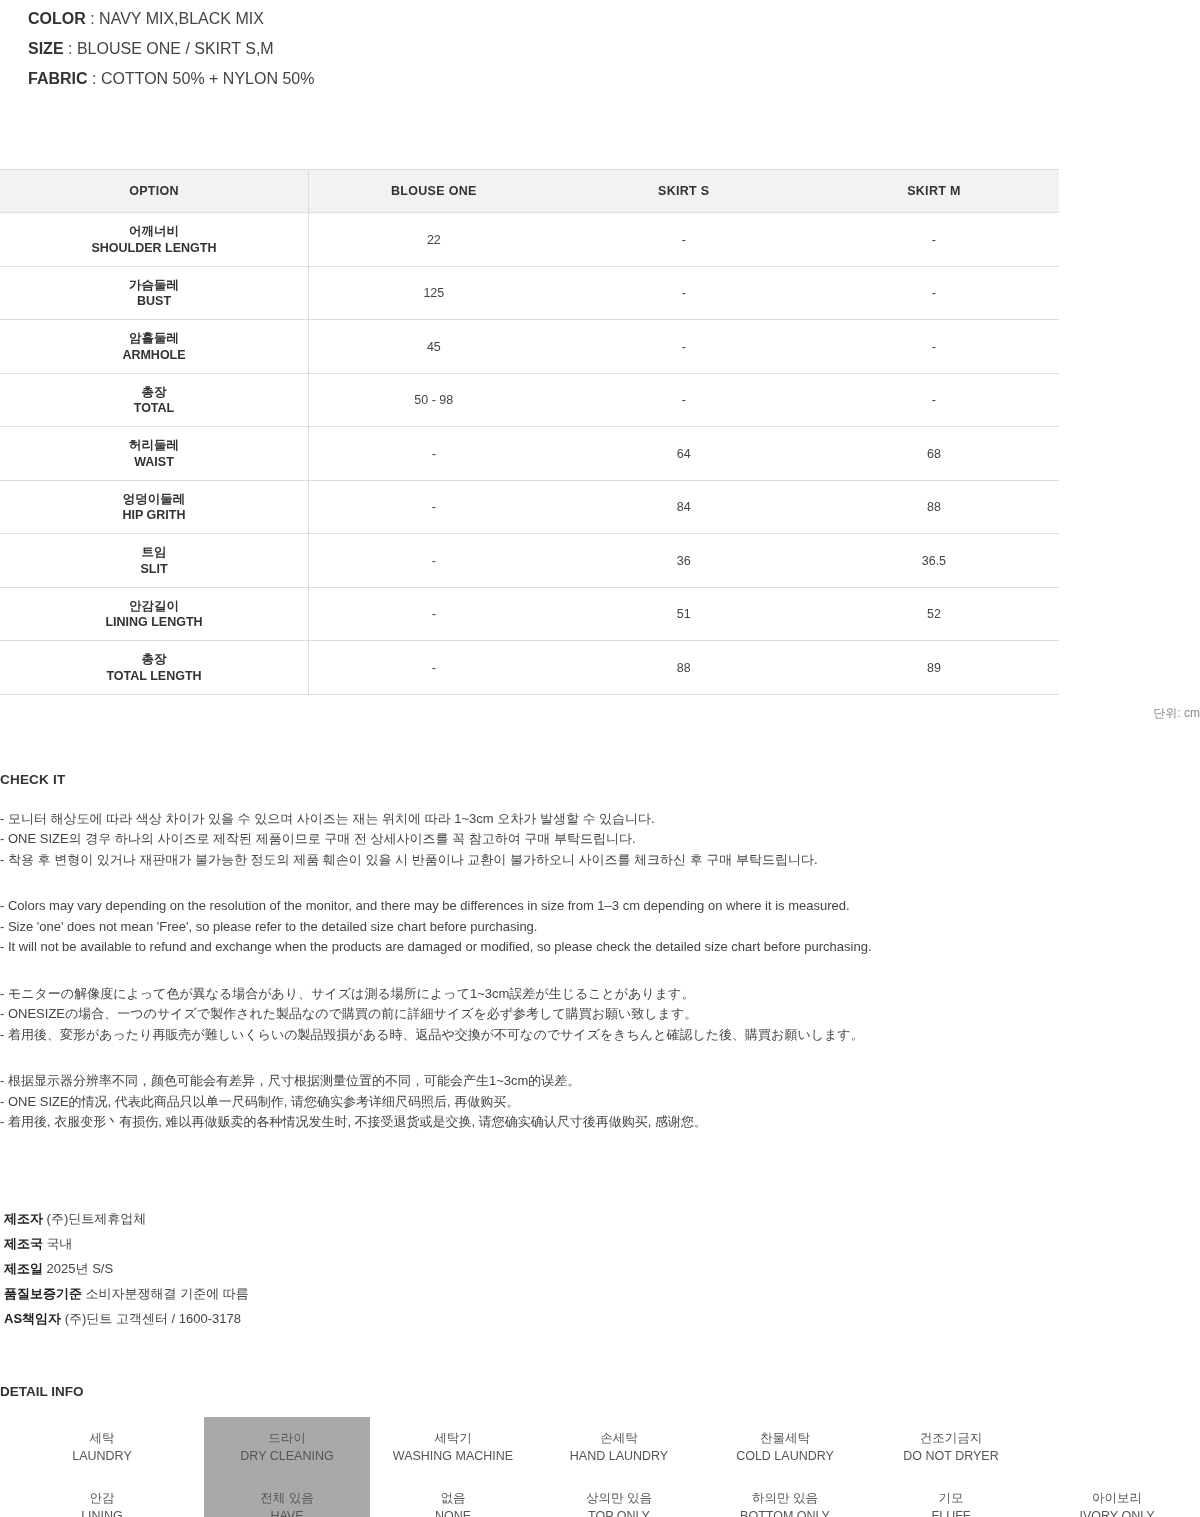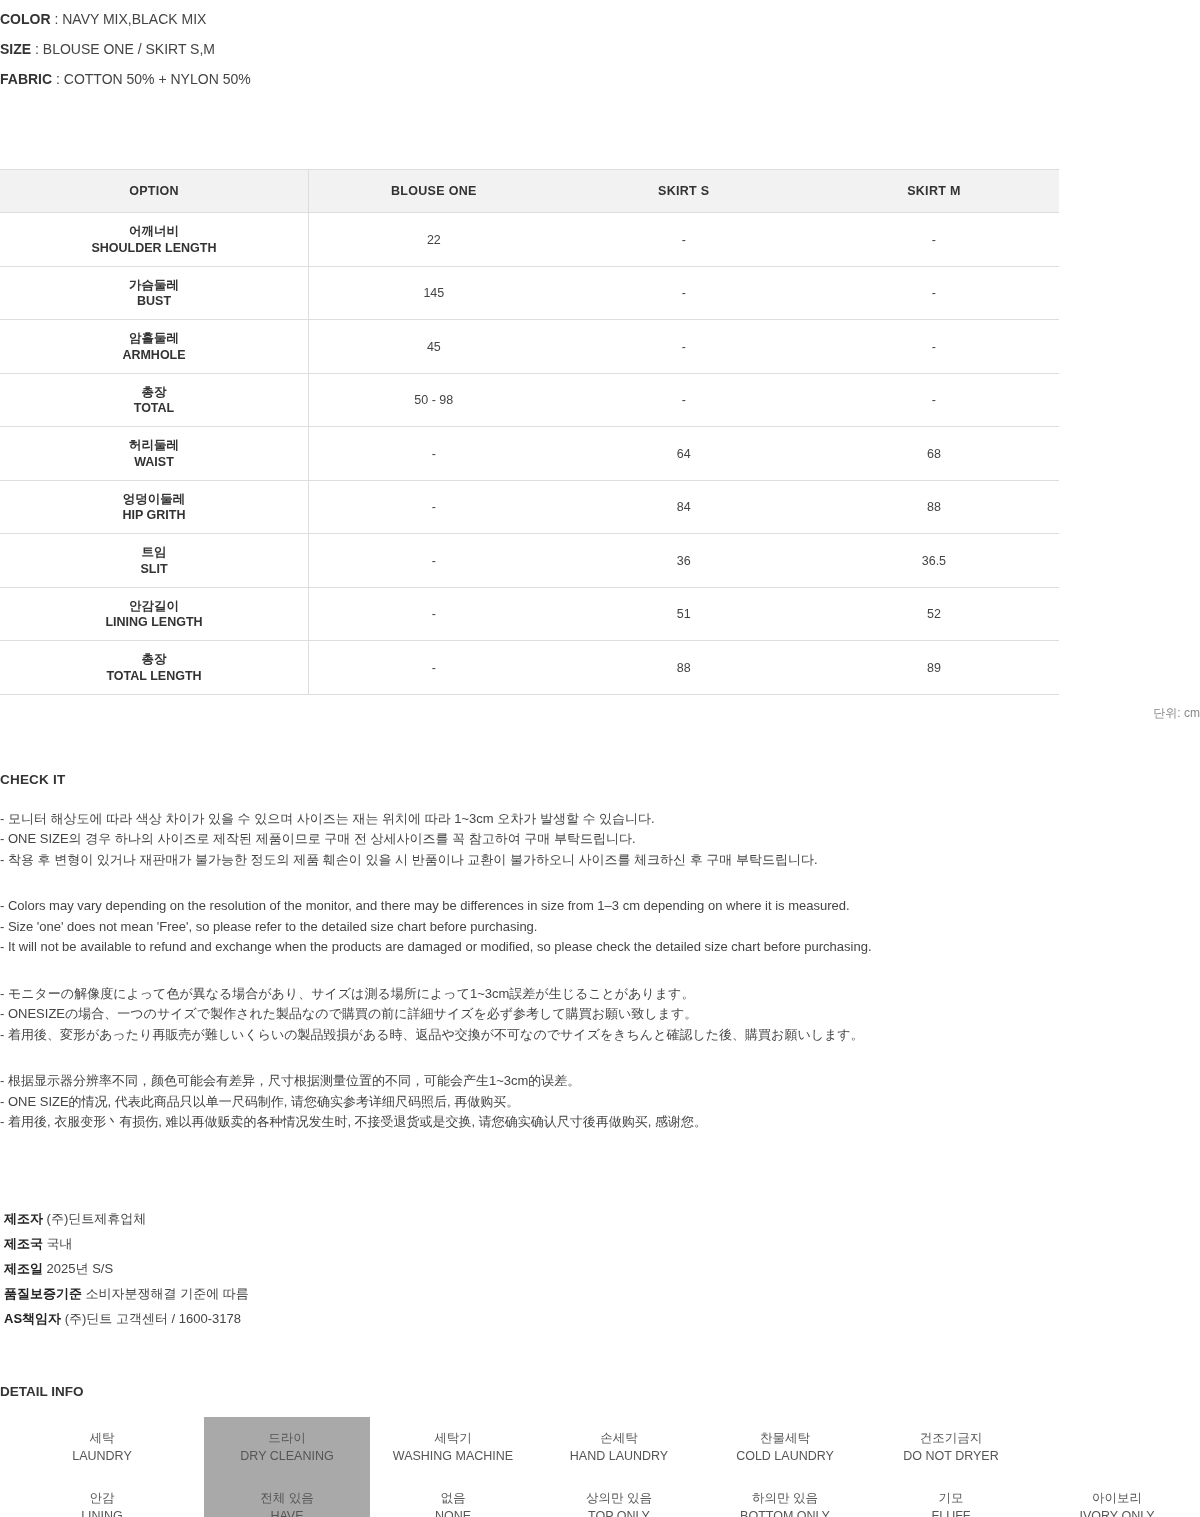--- a/index.html
+++ b/index.html
@@ -8,21 +8,21 @@
     background:#ffffff;
     font-family:"Liberation Sans", sans-serif;
     color:#333333;
     font-size:13px;
     -webkit-font-smoothing:antialiased;
   }
   .page{width:1200px;position:relative;}
 
   
   .spec-block{padding-top:4px;}
-  .spec-line{font-size:14px;color:#444;line-height:30px;}
+  .spec-line{font-size:16px;color:#444;line-height:30px;padding-left:28px;}
   .spec-line b{font-weight:bold;color:#333;}
 
   
   .size-table{
     width:1059px;
     border-collapse:collapse;
     margin-top:75px;
     table-layout:fixed;
   }
   .size-table th, .size-table td{
@@ -146,21 +146,21 @@
         </td>
         <td>22</td>
         <td>-</td>
         <td>-</td>
       </tr>
       <tr>
         <td class="opt-col">
           <span class="opt-kr">가슴둘레</span>
           <span class="opt-en">BUST</span>
         </td>
-        <td>145</td>
+        <td>125</td>
         <td>-</td>
         <td>-</td>
       </tr>
       <tr>
         <td class="opt-col">
           <span class="opt-kr">암홀둘레</span>
           <span class="opt-en">ARMHOLE</span>
         </td>
         <td>45</td>
         <td>-</td>

